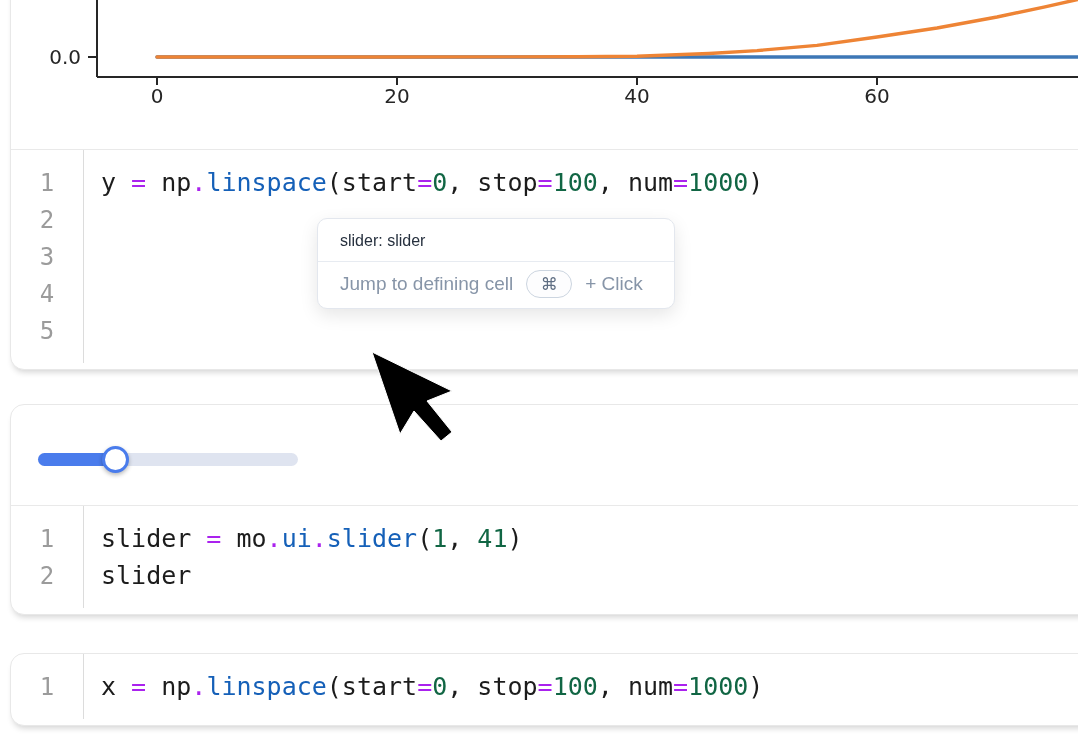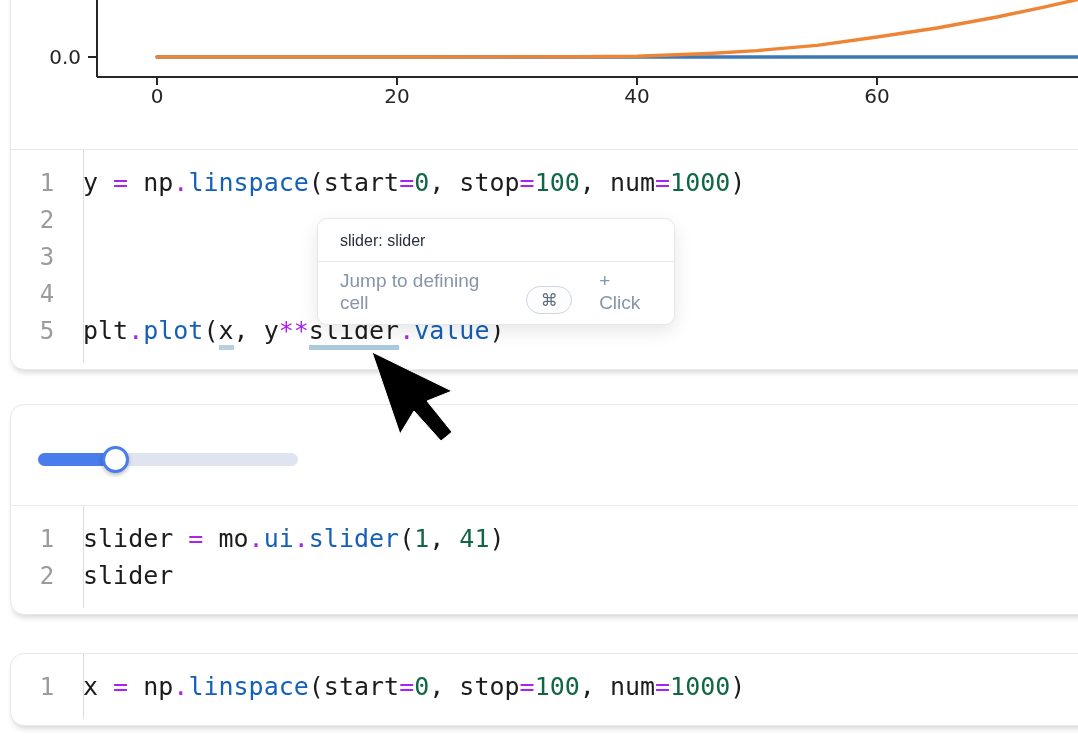--- a/index.html
+++ b/index.html
@@ -27,41 +27,41 @@
   .output{border-bottom:1.5px solid var(--divider);position:relative}
   .output-plot{height:460px}
   .output-slider{height:100px}
   .plot-svg{position:absolute;left:0;bottom:0}
 
   .code-area{position:relative;padding:14px 0}
   .gutter-sep{position:absolute;left:72px;top:0;bottom:0;width:0;border-left:1.5px solid #dcdcdc}
   .code-line{display:flex;height:37px;align-items:center;
     font-family:"DejaVu Sans Mono","Liberation Mono",monospace;font-size:25px}
   .line-num{flex:none;width:72px;text-align:center;color:var(--lnum);font-size:24px}
-  .code-text{white-space:pre;color:var(--ink)}
+  .code-text{white-space:pre;padding-left:18px;color:var(--ink)}
   .tk-o{color:var(--purple)} .tk-f{color:var(--blue)}
   .tk-n{color:var(--green)} .tk-p{color:var(--ink)}
   .tk-u{border-bottom:5px solid var(--uline)}
   .tk-h{border-bottom:5px solid var(--uline-hover)}
 
   .slider{position:absolute;left:0;top:0;width:100%;height:100%}
   .slider-track{position:absolute;left:27px;top:48px;width:260px;height:13px;
     border-radius:7px;background:var(--slider-track)}
   .slider-fill{position:absolute;left:27px;top:48px;height:13px;
     border-radius:7px;background:var(--slider-blue)}
   .slider-thumb{position:absolute;top:41px;width:27px;height:27px;border-radius:50%;
     background:#fff;border:3px solid var(--slider-blue);box-sizing:border-box;
     box-shadow:0 2px 4px rgba(0,0,0,0.28)}
 
   .tooltip{position:absolute;left:317px;top:218px;width:356px;z-index:20;
     background:#fff;border:1.5px solid #e3e7ee;border-radius:10px;
     box-shadow:0 6px 18px rgba(0,0,0,0.10)}
   .tooltip-title{padding:13px 22px 11px;font-size:16px;color:var(--tt-title)}
   .tooltip-divider{border-top:1.5px solid #e7ebf1}
-  .tooltip-row{display:flex;align-items:flex-end;gap:27px;padding:8px 22px 10px;
+  .tooltip-row{display:flex;align-items:center;gap:13px;padding:8px 22px 10px;
     font-size:19px;color:var(--tt-text)}
   .kbd{display:inline-flex;align-items:center;justify-content:center;
     min-width:46px;height:28px;border:1.5px solid #ccd5e0;border-radius:14px;
     color:#5f6e83;font-size:17px;background:#fdfdfe;box-sizing:border-box}
 
   .cursor-overlay{position:absolute;inset:0;z-index:30;pointer-events:none}
 </style>
 </head>
 <body>
 
@@ -98,21 +98,20 @@
           </div>
           <div class="code-line">
             <span class="line-num">3</span>
             <span class="code-text"></span>
           </div>
           <div class="code-line">
             <span class="line-num">4</span>
           </div>
           <div class="code-line">
             <span class="line-num">5</span>
-            <span class="code-text"><span class="tk-p">plt</span><span class="tk-o">.</span><span class="tk-f">plot</span><span class="tk-p">(</span><span class="tk-p tk-u">x</span><span class="tk-p">, y</span><span class="tk-o">**</span><span class="tk-p tk-h">slider</span><span class="tk-o">.</span><span class="tk-f">value</span><span class="tk-p">)</span></span>
           </div>
         </div>
     </div>
   </section>
 
   <section class="cell cell-2">
     <div class="output output-slider">
       <div class="slider">
         <div class="slider-track"></div>
         <div class="slider-fill" id="slider-fill" style="width: 81.0714px;"></div>

